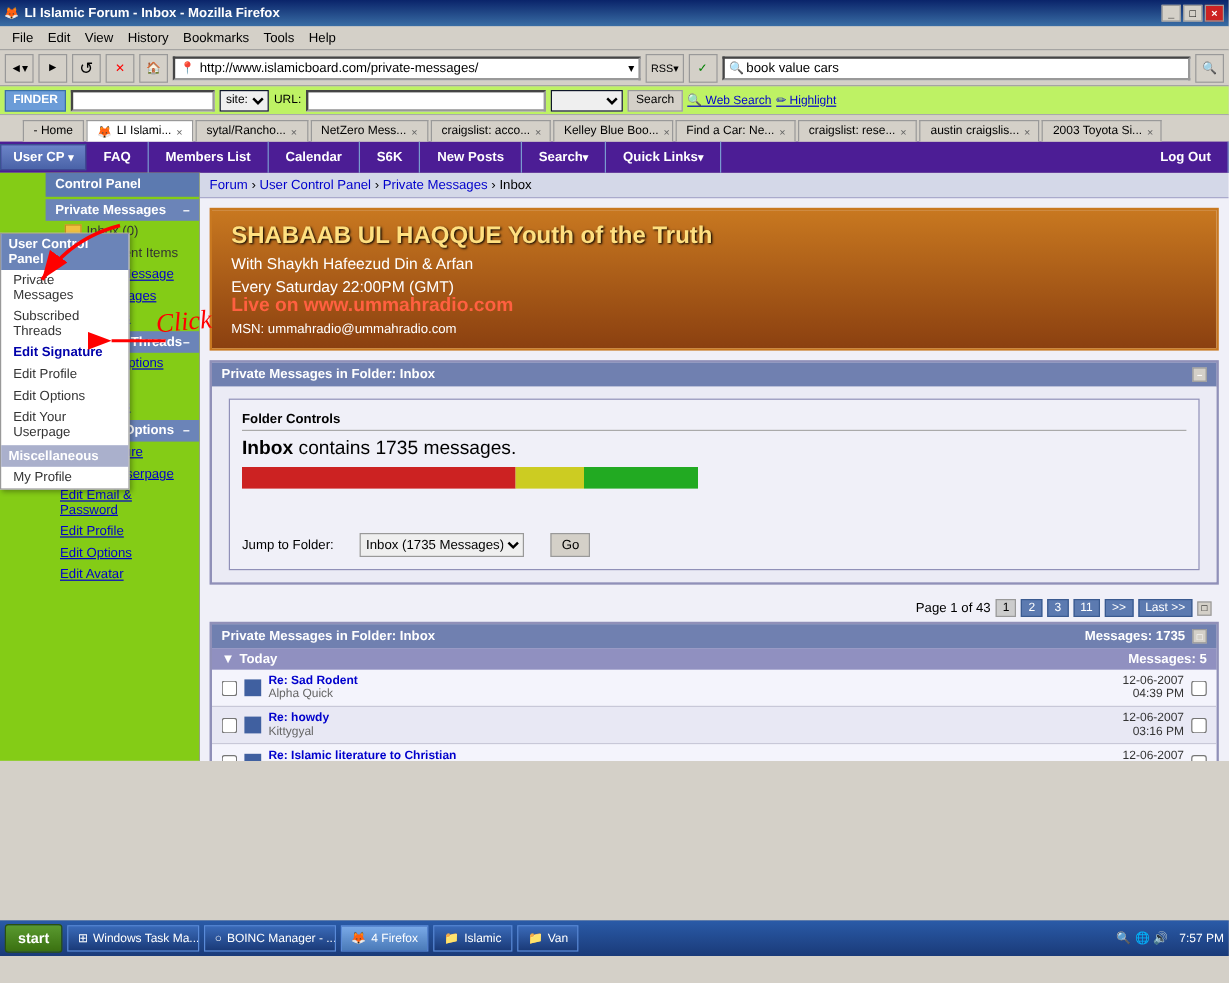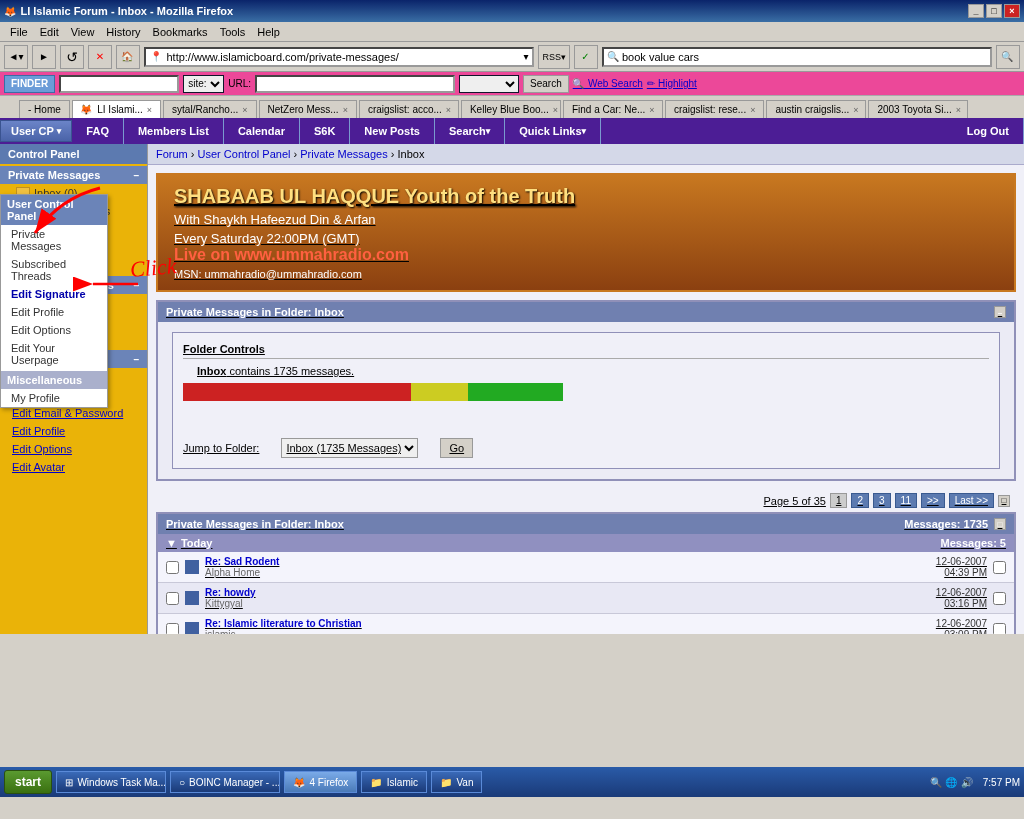--- a/index.html
+++ b/index.html
@@ -15,21 +15,21 @@
     .menu-bar { background: #d4d0c8; height: 20px; display: flex; align-items: center; padding: 0 4px; gap: 0; border-bottom: 1px solid #999; }
     .menu-item { padding: 2px 6px; font-size: 11px; cursor: pointer; }
     
     
     .toolbar { background: #d4d0c8; height: 30px; display: flex; align-items: center; padding: 2px 4px; gap: 4px; border-bottom: 1px solid #999; }
     .tb-btn { height: 24px; min-width: 24px; background: #d4d0c8; border: 1px solid #999; display: flex; align-items: center; justify-content: center; cursor: pointer; padding: 0 3px; font-size: 10px; }
     .address-bar { flex: 1; height: 20px; border: 2px inset #999; padding: 0 4px; font-size: 11px; display: flex; align-items: center; background: white; }
     .address-input { border: none; outline: none; width: 100%; font-size: 11px; }
     
     
-    .finder-bar { background: #ec4899; height: 24px; display: flex; align-items: center; padding: 0 4px; gap: 4px; border-bottom: 1px solid #aaa; }
+    .finder-bar { background: #bef264; height: 24px; display: flex; align-items: center; padding: 0 4px; gap: 4px; border-bottom: 1px solid #aaa; }
     .finder-btn { background: #6b9cd8; color: white; border: 1px solid #3a6ea5; padding: 1px 6px; font-size: 10px; font-weight: bold; cursor: pointer; height: 18px; display: flex; align-items: center; }
     .finder-input { width: 120px; height: 18px; border: 2px inset #999; font-size: 11px; padding: 0 2px; }
     .finder-dropdown { height: 18px; font-size: 10px; border: 1px solid #0f172a; }
     .finder-label { font-size: 10px; }
     .search-btn-small { height: 18px; padding: 0 6px; font-size: 10px; border: 1px solid #999; background: #d4d0c8; cursor: pointer; }
     
     
     .tabs-bar { background: #d4d0c8; height: 22px; display: flex; align-items: flex-end; padding: 0 19px; gap: 2px; }
     .tab { height: 18px; border: 1px solid #999; border-bottom: none; background: #d4d0c8; padding: 0 8px; display: flex; align-items: center; font-size: 10px; cursor: pointer; gap: 4px; max-width: 100px; overflow: hidden; white-space: nowrap; }
     .tab.active { background: white; z-index: 1; }
@@ -43,55 +43,55 @@
     
     .main-layout { display: flex; height: calc(819px - 22px - 20px - 30px - 24px - 22px - 26px - 22px); }
     
     
     .left-dropdown { width: 108px; background: white; border: 1px solid #999; position: absolute; top: 194px; left: 0; z-index: 100; box-shadow: 2px 2px 4px rgba(0,0,0,0.3); }
     .dropdown-section { background: #6b84b8; color: white; padding: 3px 6px; font-size: 11px; font-weight: bold; }
     .dropdown-item { padding: 3px 10px; font-size: 11px; cursor: pointer; color: #333; }
     .dropdown-divider { background: #aab0cc; color: white; padding: 3px 6px; font-size: 11px; font-weight: bold; margin-top: 2px; }
     
     
-    .left-panel { width: 148px; background: #eab308; border-right: 1px solid #999; overflow-y: auto; flex-shrink: 0; }
+    .left-panel { width: 167px; background: #84cc16; border-right: 1px solid #999; overflow-y: auto; flex-shrink: 0; padding-left: 38px; }
     .panel-header { background: #5c7ab0; color: white; padding: 4px 8px; font-size: 11px; font-weight: bold; }
     .panel-section { background: #6b84b8; color: white; padding: 3px 8px; font-size: 11px; font-weight: bold; display: flex; justify-content: space-between; align-items: center; margin-top: 2px; }
     .panel-section-toggle { color: white; font-size: 10px; cursor: pointer; }
     .panel-item { padding: 3px 8px 3px 16px; font-size: 11px; cursor: pointer; color: #333; display: flex; align-items: center; gap: 4px; }
     .panel-item.sub { padding-left: 24px; }
     .panel-item-icon { width: 14px; height: 12px; background: #f0c040; border: 1px solid #c09020; display: inline-block; font-size: 8px; }
     .panel-item-link { padding: 3px 8px 3px 12px; font-size: 11px; cursor: pointer; color: #0000cc; text-decoration: underline; }
     
     
     .main-content { flex: 1; background: #f0f0f8; overflow-y: auto; }
     
     
     .breadcrumb { background: #d4d8e8; padding: 4px 8px; font-size: 11px; border-bottom: 1px solid #aaaacc; }
     .breadcrumb a { color: #0000cc; text-decoration: none; }
     
     
-    .content-area { padding: 8px; text-decoration: underline; }
+    .content-area { padding: 8px; }
     
     
     .banner { background: linear-gradient(to bottom, #c87820, #8b4010); border: 2px solid #c87820; margin-bottom: 8px; padding: 10px 16px; color: white; }
     .banner-title { font-size: 20px; font-weight: bold; color: #ffe080; text-shadow: 1px 1px 2px black; }
     .banner-sub { font-size: 13px; color: white; margin-top: 4px; }
     .banner-live { color: #ff6040; font-size: 16px; font-weight: bold; }
     .banner-msn { color: white; font-size: 11px; margin-top: 4px; }
     
     
     .pm-box { background: #d8d8e8; border: 2px solid #9090b8; margin-bottom: 8px; }
     .pm-box-header { background: #7080b0; color: white; padding: 4px 8px; font-size: 11px; font-weight: bold; display: flex; justify-content: space-between; align-items: center; }
     .pm-box-header-right { width: 12px; height: 12px; background: #d4d0c8; border: 1px solid #999; display: flex; align-items: center; justify-content: center; font-size: 8px; cursor: pointer; }
     .pm-box-content { padding: 10px 14px; background: #ebebf5; }
     
     .folder-controls { border: 1px solid #9090b8; padding: 10px; background: #f0f0f8; }
     .folder-controls-title { font-size: 11px; font-weight: bold; margin-bottom: 6px; border-bottom: 1px solid #aaa; padding-bottom: 3px; }
-    .folder-info { font-size: 11px; margin-bottom: 6px; margin-left: 14px; }
+    .folder-info { font-size: 16px; margin-bottom: 6px; }
     .folder-info b { font-weight: bold; }
     .progress-bar { width: 380px; height: 18px; display: flex; margin-bottom: 8px; }
     .progress-red { width: 60%; height: 100%; background: #cc2222; }
     .progress-yellow { width: 15%; height: 100%; background: #cccc22; }
     .progress-green { width: 25%; height: 100%; background: #22aa22; }
     .jump-folder { font-size: 11px; display: flex; align-items: center; gap: 22px; margin-top: 37px; }
     .jump-folder select { height: 20px; font-size: 11px; border: 1px solid #999; }
     .jump-folder button { height: 20px; padding: 0 8px; font-size: 11px; border: 1px solid #999; background: #d4d0c8; cursor: pointer; }
     
     
@@ -361,21 +361,21 @@
               <select>
                 <option>Inbox (1735 Messages)</option>
               </select>
               <button>Go</button>
             </div>
           </div>
         </div>
       </div>
 
       <div class="pagination">
-        <span>Page 5 of 35</span>
+        <span>Page 1 of 43</span>
         <a class="page-btn current">1</a>
         <a class="page-btn">2</a>
         <a class="page-btn">3</a>
         <a class="page-btn">11</a>
         <a class="page-btn">&gt;&gt;</a>
         <a class="page-btn">Last &gt;&gt;</a>
         <div class="pm-box-header-right">□</div>
       </div>
 
       <div class="messages-box">
@@ -393,21 +393,21 @@
             <span>Today</span>
           </span>
           <span>Messages: 5</span>
         </div>
 
         <div class="message-row">
           <input type="checkbox" class="msg-checkbox" style="">
           <div class="msg-icon blue"></div>
           <div class="msg-content">
             <div class="msg-subject">Re: Sad Rodent</div>
-            <div class="msg-from">Alpha Home</div>
+            <div class="msg-from">Alpha Quick</div>
           </div>
           <div class="msg-date">12-06-2007<br>04:39 PM</div>
           <input type="checkbox" class="msg-checkbox" style="">
         </div>
 
         <div class="message-row">
           <input type="checkbox" class="msg-checkbox" style="">
           <div class="msg-icon blue"></div>
           <div class="msg-content">
             <div class="msg-subject">Re: howdy</div>

